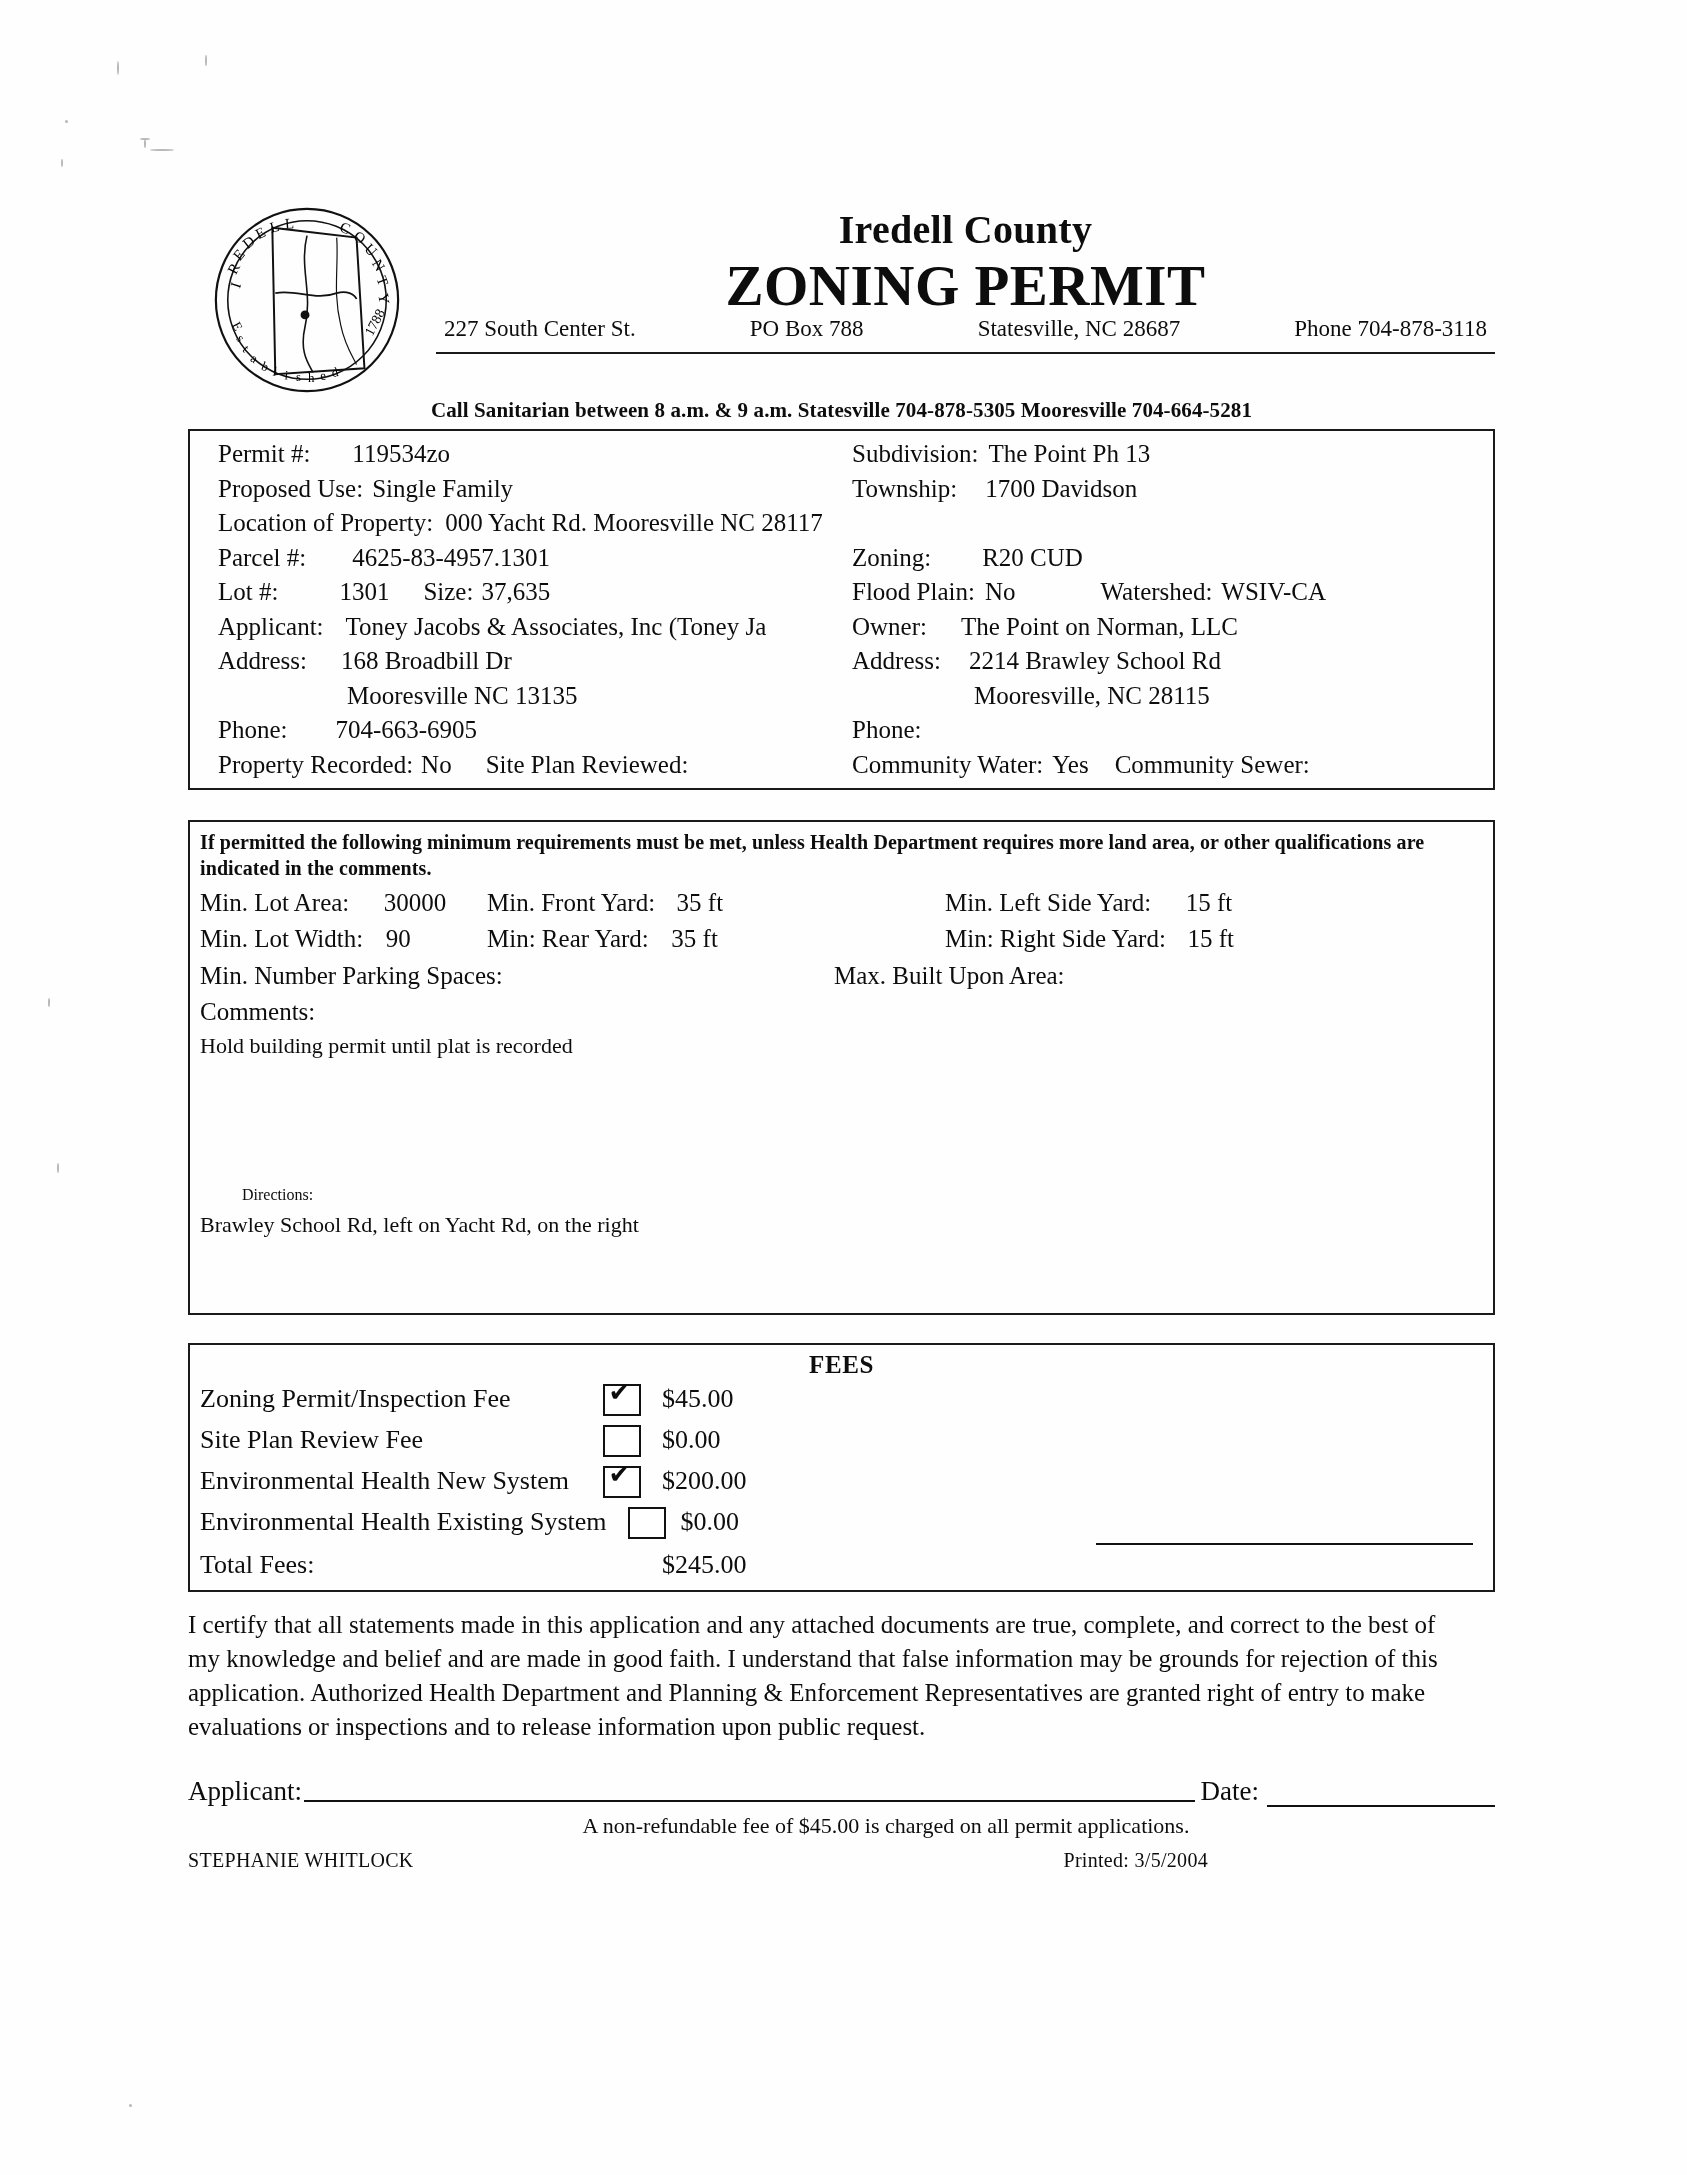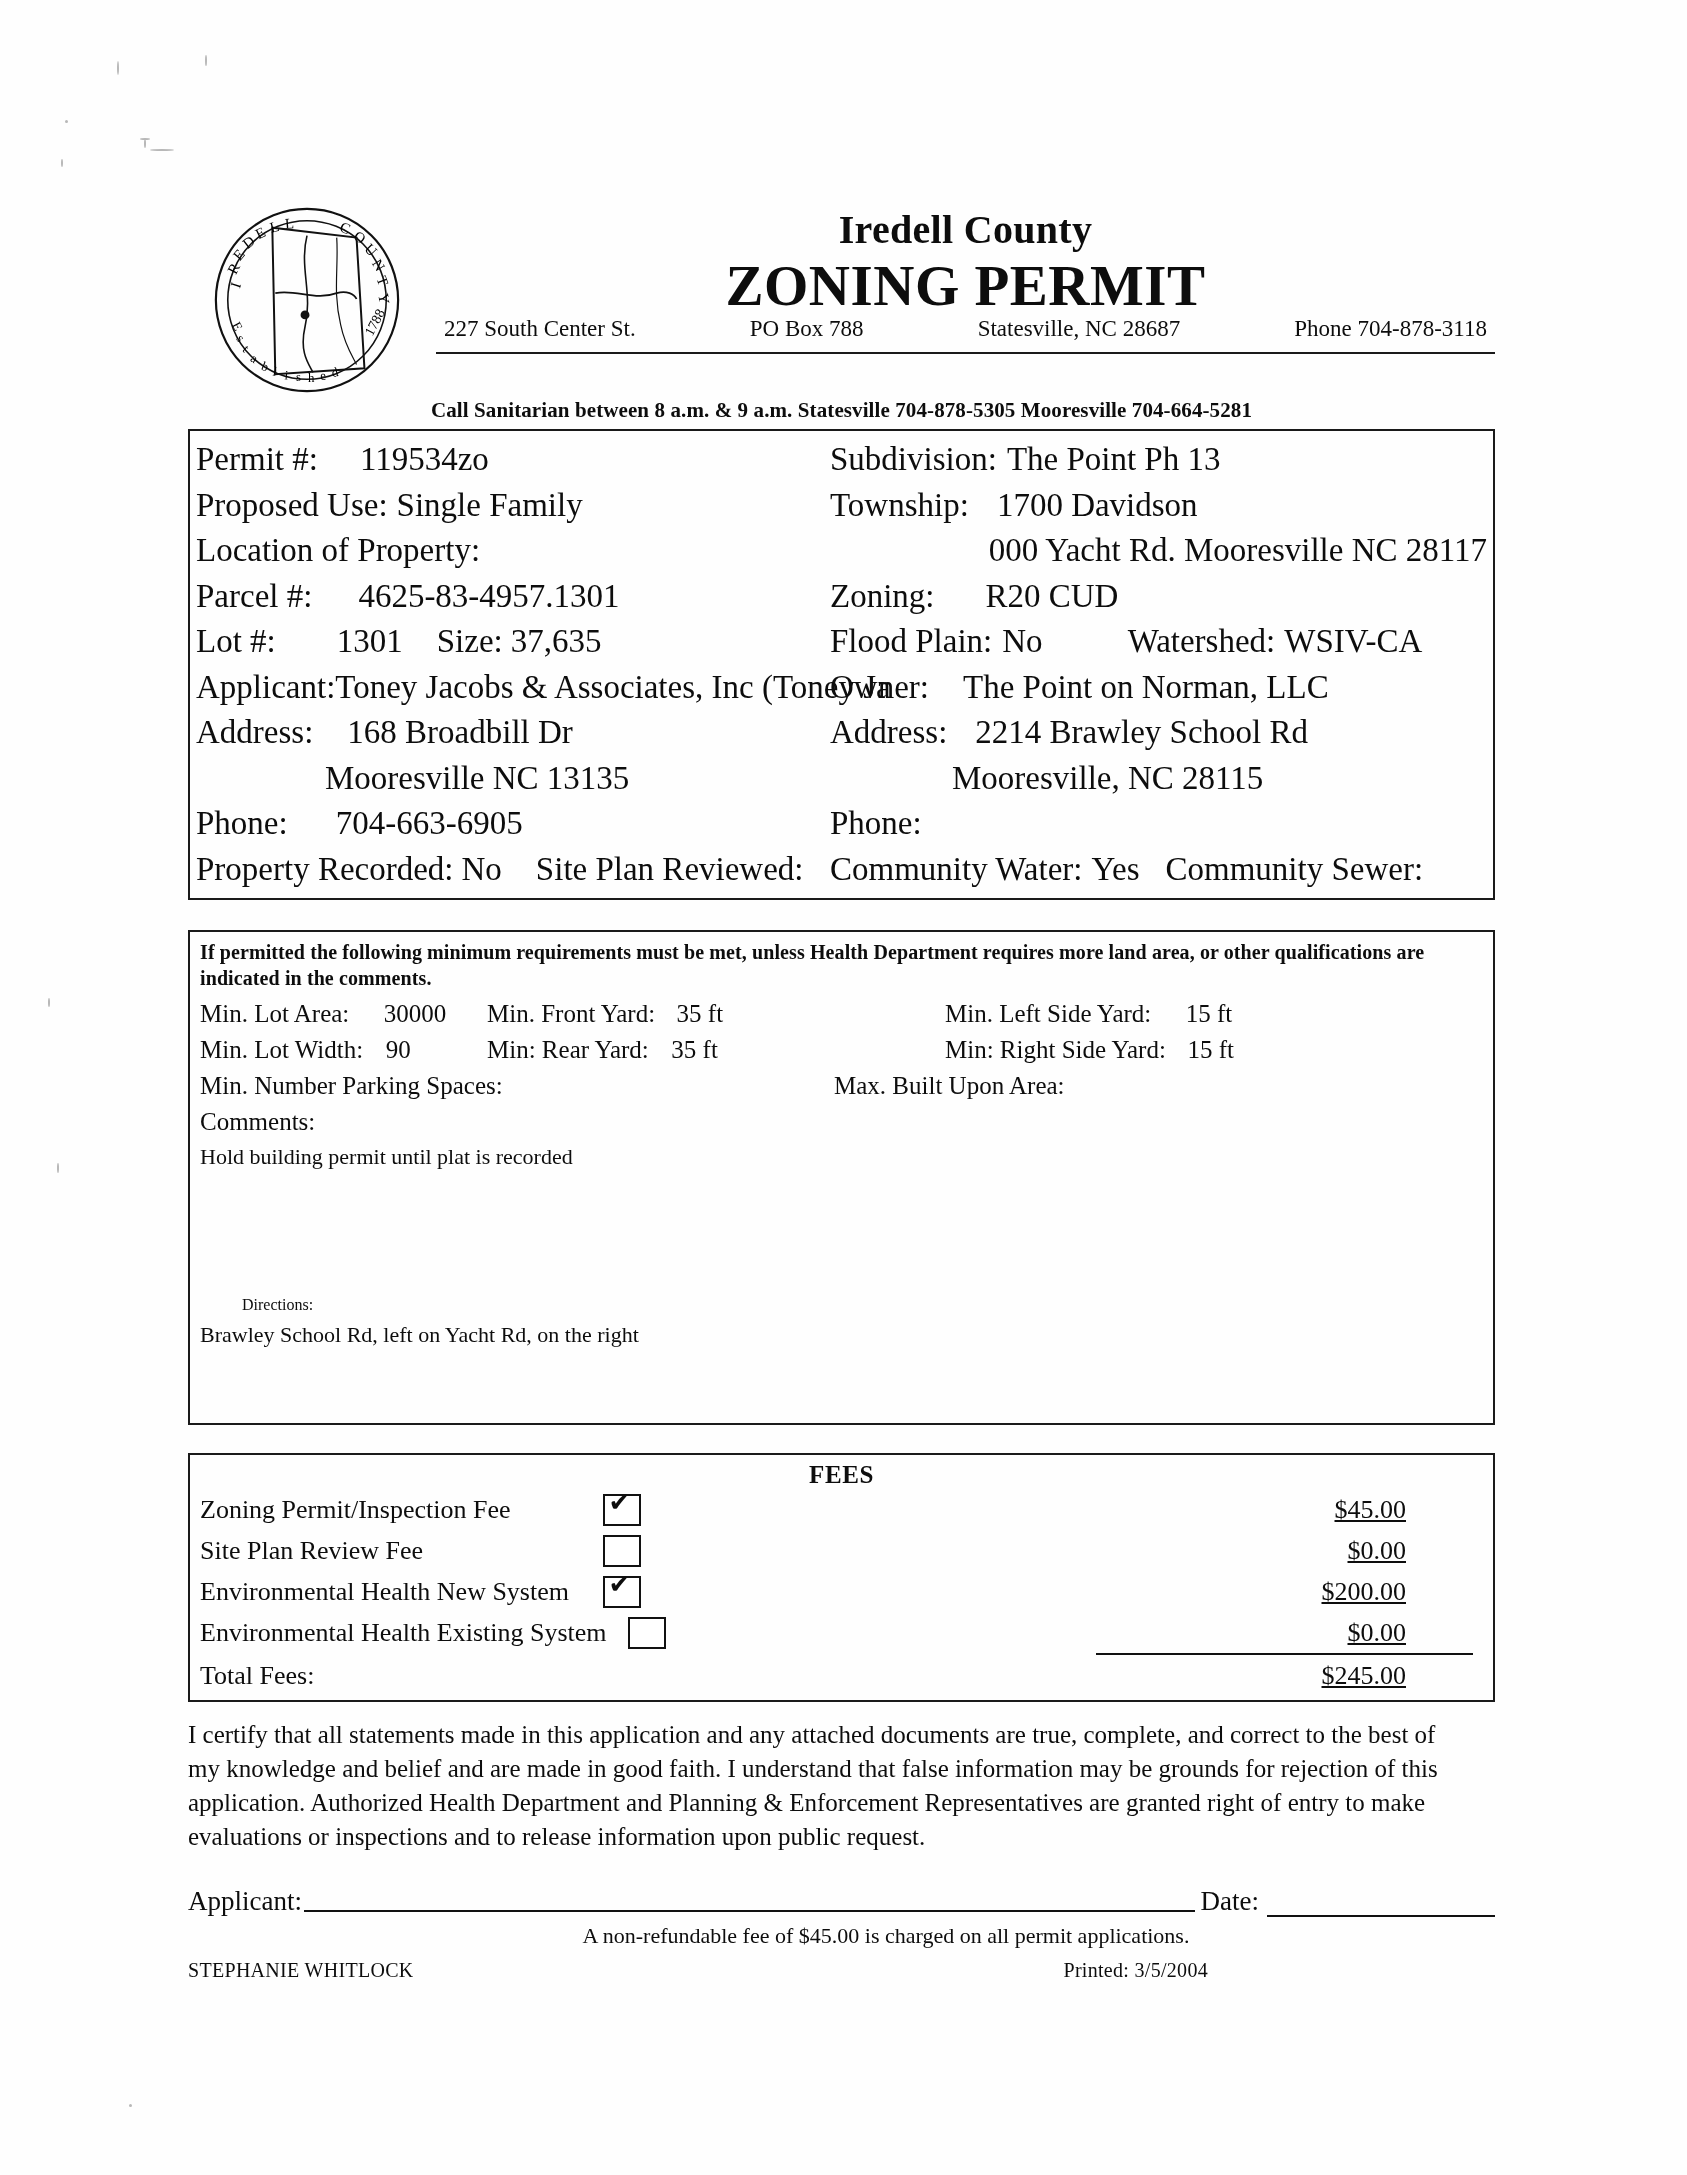--- a/index.html
+++ b/index.html
@@ -92,24 +92,23 @@
   .box {
     border: 2px solid #1a1a1a;
     position: relative;
     box-sizing: border-box;
   }
   .box-info {
     padding: 6px 0 6px 0;
   }
   .row {
     display: flex;
-    font-size: 33px;
+    font-size: 25px;
     line-height: 1.42;
-    padding: 0 6px;
-    justify-content: space-between;
+    padding: 0 28px;
   }
   .col-l { width: 634px; display: flex; }
   .col-r { flex: 1; display: flex; }
   .lbl { white-space: nowrap; }
   .val { white-space: nowrap; }
   .gap { display: inline-block; }
 
   .tight { line-height: 1.38; }
 
   
@@ -175,23 +174,22 @@
     position: absolute;
     left: 4px;
     top: -7px;
     font-size: 26px;
     font-family: "DejaVu Sans", sans-serif;
     line-height: 1;
     font-weight: bold;
   }
   .fee-amt {
     flex: 1;
-    text-align: right;
+    text-align: left;
     padding-right: 77px;
-    text-decoration: underline;
   }
   .fee-amt.underlined {
     position: relative;
   }
   .fee-underline {
     position: absolute;
     left: 896px;
     right: 10px;
     border-top: 2px solid #111;
   }

